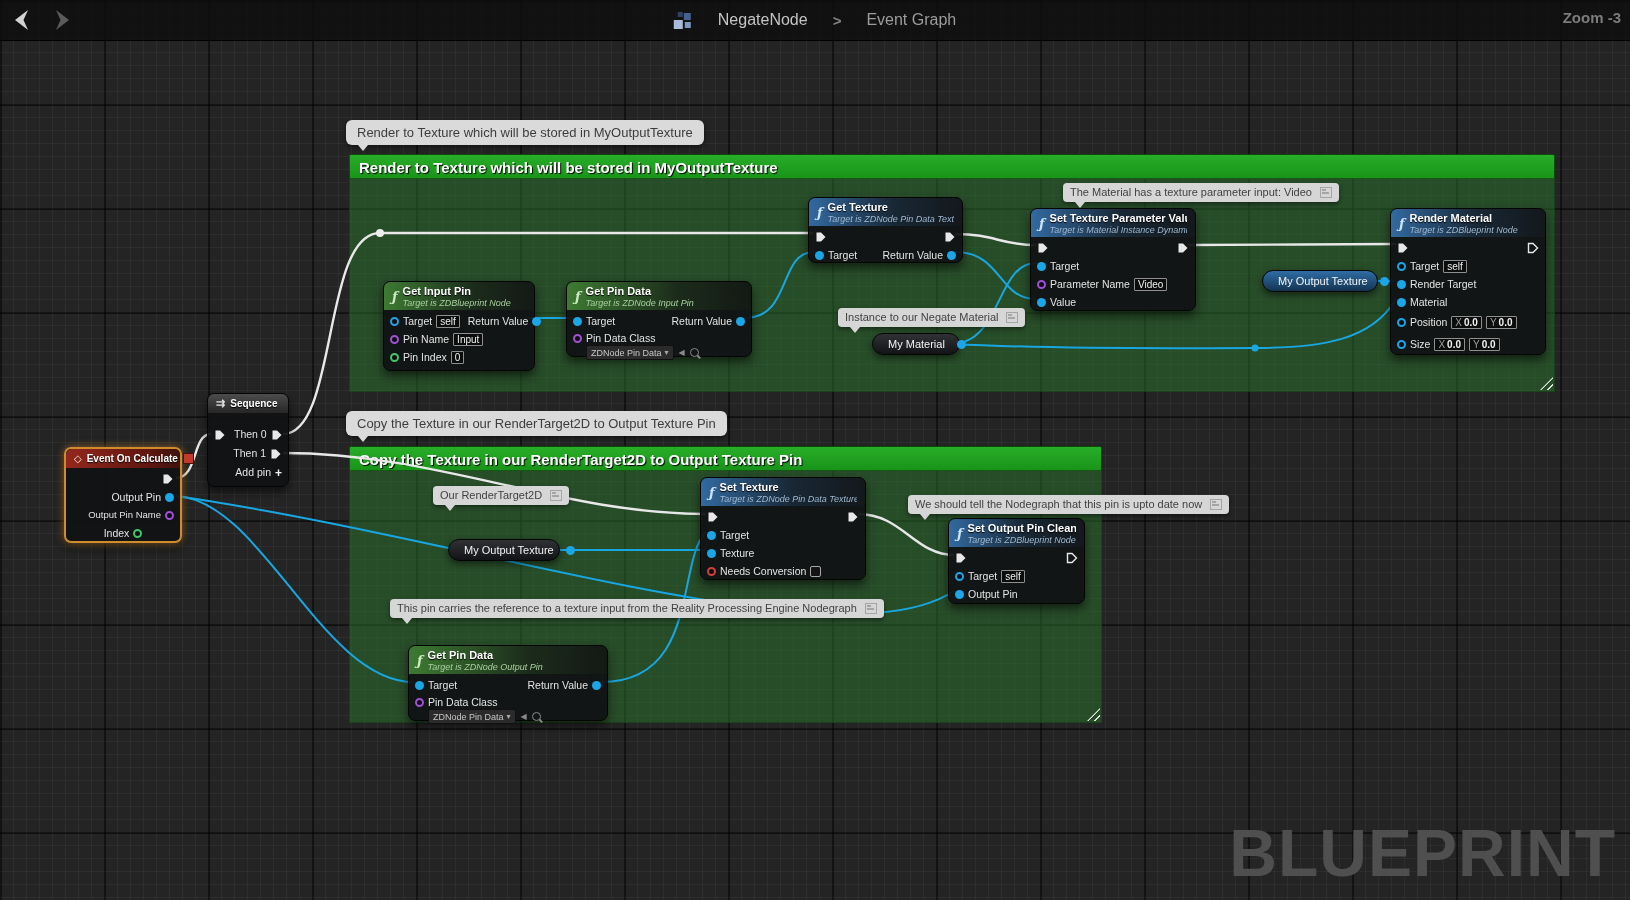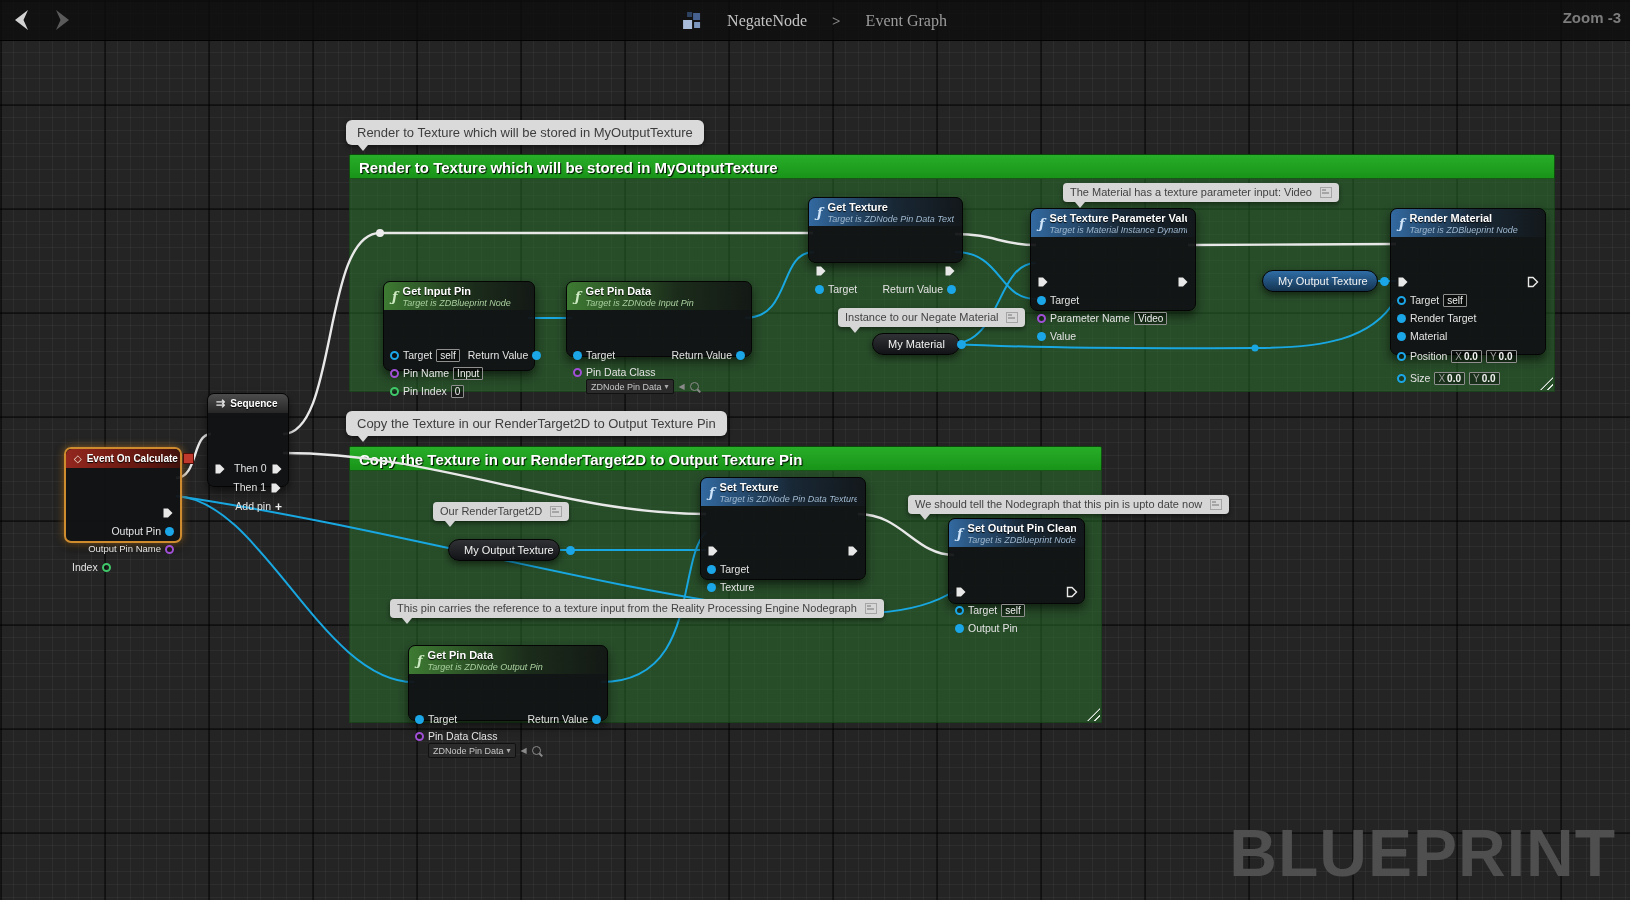--- a/index.html
+++ b/index.html
@@ -11,21 +11,21 @@
     linear-gradient(90deg, rgba(0,0,0,.55) 2px, transparent 2px),
     linear-gradient(rgba(255,255,255,.045) 1px, transparent 1px),
     linear-gradient(90deg, rgba(255,255,255,.045) 1px, transparent 1px);
     background-size:104px 104px,104px 104px,13px 13px,13px 13px;}
   .watermark{position:absolute;right:14px;bottom:14px;z-index:1;font-size:66px;font-weight:bold;
     letter-spacing:1px;color:#4f4f4f;line-height:1;}
   
   .toolbar{position:absolute;top:0;left:0;right:0;height:40px;z-index:8;
     background:rgba(13,13,13,.82);border-bottom:1px solid rgba(0,0,0,.9);display:flex;align-items:center;}
   .navbtn{width:36px;height:32px;display:flex;align-items:center;justify-content:center;margin-left:4px;}
-  .tbtitle{position:absolute;left:50%;transform:translateX(-50%);display:flex;align-items:flex-end;gap:25px;font-family:Liberation Serif, serif;}
+  .tbtitle{position:absolute;left:50%;transform:translateX(-50%);display:flex;align-items:center;gap:25px;}
   .bpicon{position:relative;width:19px;height:19px;}
   .bpicon i{position:absolute;display:block;}
   .crumb1{font-size:16px;color:#c4c4c4;}
   .crumbsep{font-size:15px;color:#858585;font-weight:bold;}
   .crumb2{font-size:16px;color:#9c9c9c;}
   .zoomlabel{position:absolute;right:9px;top:9px;font-size:15px;font-weight:bold;color:#7c7c7c;}
   
   .comment{position:absolute;z-index:1;}
   .chead{height:24px;display:flex;align-items:center;padding:0 9px;font-size:15px;font-weight:bold;color:#fff;
     text-shadow:1px 1px 1px rgba(0,0,0,.95);white-space:nowrap;
@@ -62,21 +62,21 @@
   .blue .fnicon{color:#cfe4f8;}
   .green .fnicon{color:#cdeac2;}
   .ntit{display:flex;flex-direction:column;justify-content:center;overflow:hidden;}
   .ntitle{font-size:11px;font-weight:bold;color:#fff;line-height:13px;white-space:nowrap;text-shadow:0 1px 1px #000;}
   .nsub{font-size:9px;font-style:italic;line-height:10px;white-space:nowrap;}
   .blue .nsub{color:#9fb8cf;}
   .green .nsub{color:#a9cf9f;}
   .evticon{color:#f2e9d8;font-size:10px;line-height:1;flex:none;}
   .delegate{width:9px;height:9px;background:#c0392d;border:1px solid #4d0e08;margin-left:auto;flex:none;}
   .seqicon{color:#e0e0e0;font-size:11px;font-weight:bold;line-height:1;flex:none;}
-  .rows{padding:2px 0 6px;margin-top:34px;}
+  .rows{padding:2px 0 6px;}
   .row{display:flex;align-items:center;gap:4px;height:18px;padding:0 6px;font-size:10.5px;color:#e3e3e3;white-space:nowrap;}
   .row.tall{height:22px;}
   .row .sp{flex:1;}
   .plabel{line-height:1;}
   .dpin{width:9px;height:9px;border-radius:50%;box-sizing:border-box;flex:none;}
   .f-blue{background:#1ba6e8;}
   .h-blue{border:2px solid #1ba6e8;background:rgba(0,0,0,.25);}
   .h-purple{border:2px solid #a04fd6;background:rgba(0,0,0,.25);}
   .h-green{border:2px solid #3fc76a;background:rgba(0,0,0,.25);}
   .h-red{border:2px solid #d14040;background:rgba(0,0,0,.25);}
@@ -162,21 +162,21 @@
   <div class="bubble" style="left:1063px;top:183px;">
     <span>The Material has a texture parameter input: Video</span>
     <span class="btoggle"></span>
     <span class="ptr"></span>
   </div>
   <div class="bubble" style="left:838px;top:308px;">
     <span>Instance to our Negate Material</span>
     <span class="btoggle"></span>
     <span class="ptr"></span>
   </div>
-  <div class="bubble" style="left:433px;top:502px;">
+  <div class="bubble" style="left:433px;top:486px;">
     <span>Our RenderTarget2D</span>
     <span class="btoggle"></span>
     <span class="ptr"></span>
   </div>
   <div class="bubble" style="left:908px;top:495px;">
     <span>We should tell the Nodegraph that this pin is upto date now</span>
     <span class="btoggle"></span>
     <span class="ptr"></span>
   </div>
   <div class="bubble" style="left:390px;top:599px;">
@@ -198,21 +198,21 @@
           </svg>
       </div>
       <div class="row" style="justify-content:flex-end;">
         <span class="plabel">Output Pin</span>
         <span class="dpin f-blue"></span>
       </div>
       <div class="row" style="justify-content:flex-end;font-size:9.5px;">
         <span class="plabel">Output Pin Name</span>
         <span class="dpin h-purple"></span>
       </div>
-      <div class="row" style="justify-content:flex-start;">
+      <div class="row" style="justify-content:center;">
         <span class="plabel">Index</span>
         <span class="dpin h-green"></span>
       </div>
     </div>
   </div>
 
   <div class="node gray" style="left:207px;top:393px;width:82px;height:94px;">
     <div class="nhead h1">
       <span class="seqicon">⇉</span>
       <span class="ntitle" style="font-size:10px;">Sequence</span>

